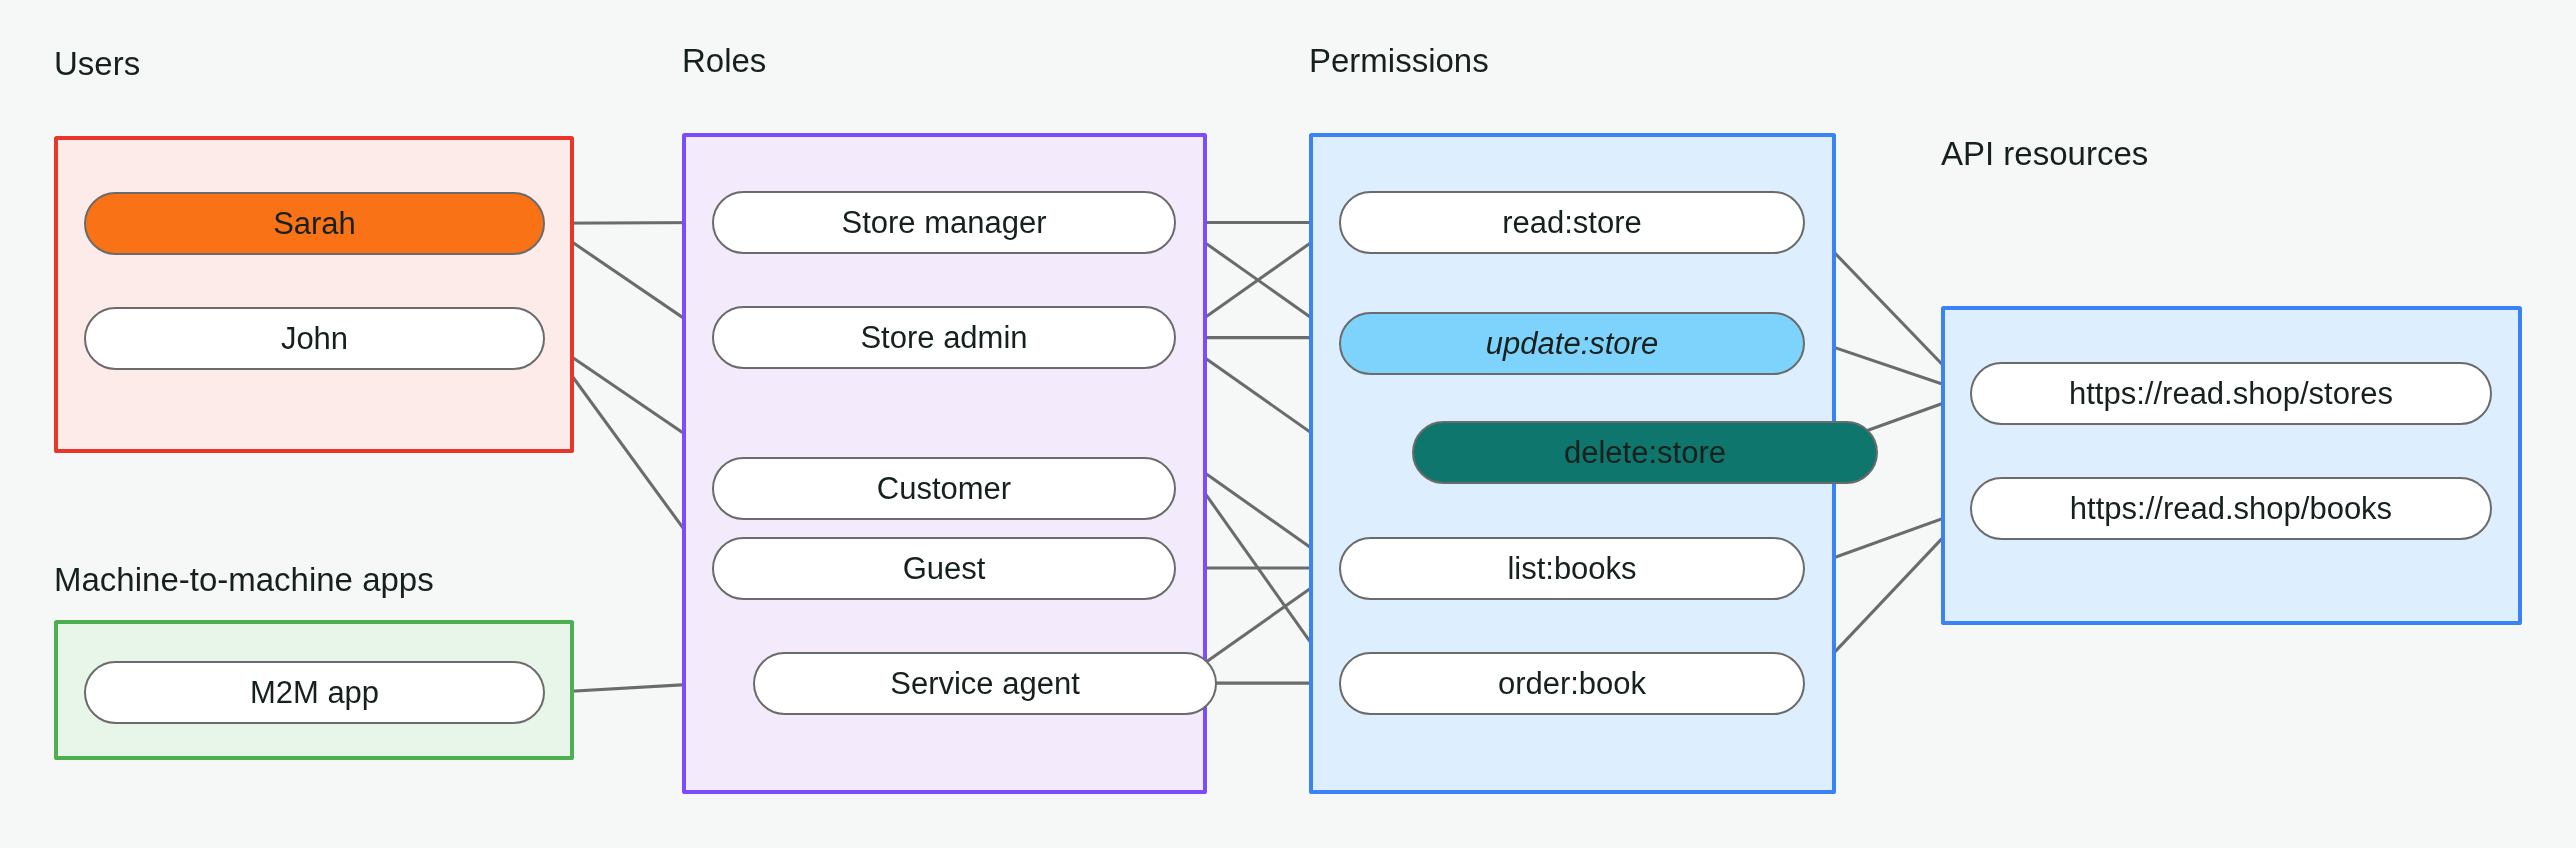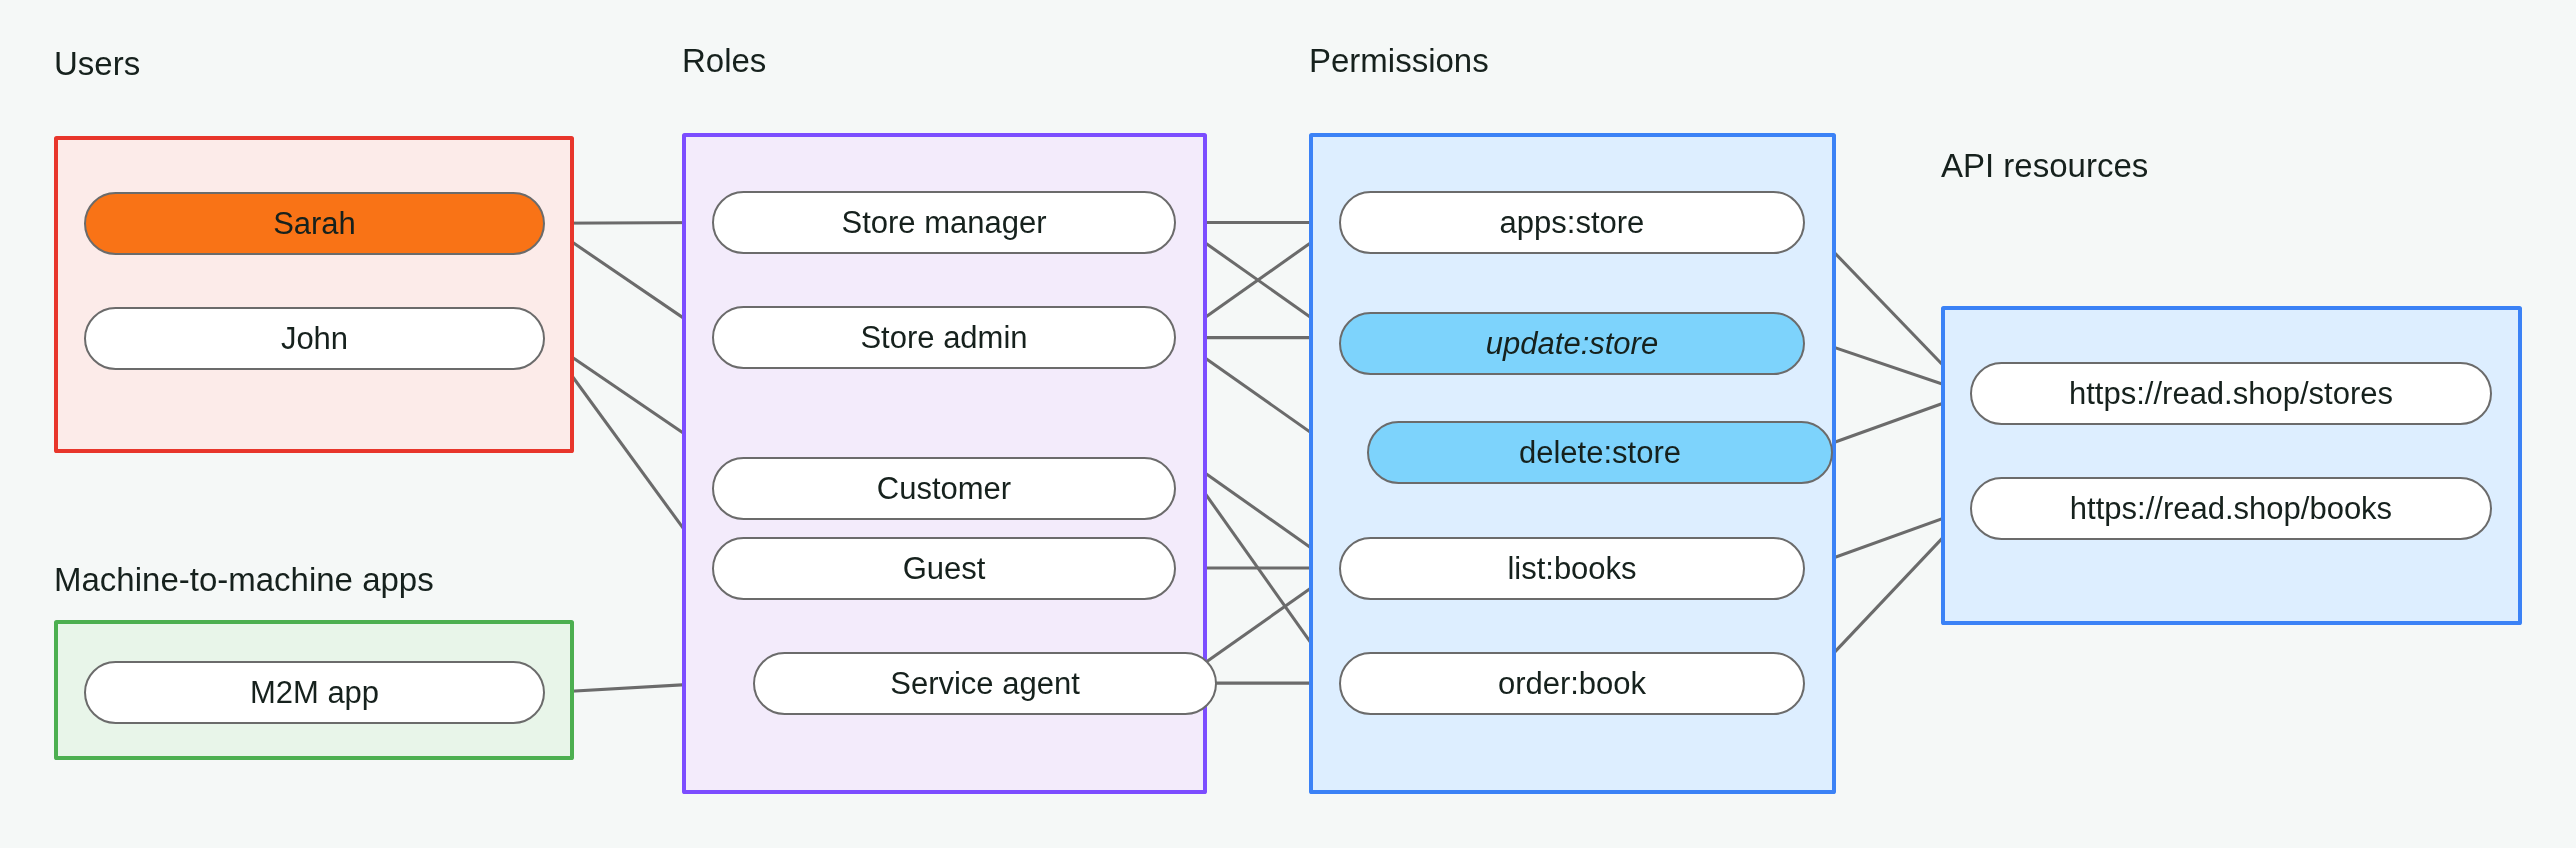--- a/index.html
+++ b/index.html
@@ -106,25 +106,25 @@
       <div class="node-pill" style="left: 84px; top: 661px; width: 461px; height: 63px; border-color: rgb(107, 107, 107); background: rgb(255, 255, 255);">M2M app</div>
       <div class="group-label" style="left: 682px; top: 42px;">Roles</div>
       <div class="group-box" style="left: 682px; top: 133px; width: 525px; height: 661px; border-color: rgb(124, 77, 255); background: rgb(243, 235, 251);"></div>
       <div class="node-pill" style="left: 712px; top: 191px; width: 464px; height: 63px; border-color: rgb(107, 107, 107); background: rgb(255, 255, 255);">Store manager</div>
       <div class="node-pill" style="left: 712px; top: 306px; width: 464px; height: 63px; border-color: rgb(107, 107, 107); background: rgb(255, 255, 255);">Store admin</div>
       <div class="node-pill" style="left: 712px; top: 421px; width: 464px; height: 63px; border-color: rgb(107, 107, 107); background: rgb(255, 255, 255); margin-top: 36px;">Customer</div>
       <div class="node-pill" style="left: 712px; top: 537px; width: 464px; height: 63px; border-color: rgb(107, 107, 107); background: rgb(255, 255, 255);">Guest</div>
       <div class="node-pill" style="left: 753px; top: 652px; width: 464px; height: 63px; border-color: rgb(107, 107, 107); background: rgb(255, 255, 255);">Service agent</div>
       <div class="group-label" style="left: 1309px; top: 42px;">Permissions</div>
       <div class="group-box" style="left: 1309px; top: 133px; width: 527px; height: 661px; border-color: rgb(59, 130, 246); background: rgb(221, 238, 255);"></div>
-      <div class="node-pill" style="left: 1339px; top: 191px; width: 466px; height: 63px; border-color: rgb(107, 107, 107); background: rgb(255, 255, 255);">apps:store</div>
+      <div class="node-pill" style="left: 1339px; top: 191px; width: 466px; height: 63px; border-color: rgb(107, 107, 107); background: rgb(255, 255, 255);">read:store</div>
       <div class="node-pill" style="left: 1339px; top: 312px; width: 466px; height: 63px; border-color: rgb(107, 107, 107); background: #7dd3fc; font-style: italic;">update:store</div>
-      <div class="node-pill" style="left: 1367px; top: 421px; width: 466px; height: 63px; border-color: rgb(107, 107, 107); background: #7dd3fc;">delete:store</div>
+      <div class="node-pill" style="left: 1412px; top: 421px; width: 466px; height: 63px; border-color: rgb(107, 107, 107); background: #0f766e;">delete:store</div>
       <div class="node-pill" style="left: 1339px; top: 537px; width: 466px; height: 63px; border-color: rgb(107, 107, 107); background: rgb(255, 255, 255);">list:books</div>
       <div class="node-pill" style="left: 1339px; top: 652px; width: 466px; height: 63px; border-color: rgb(107, 107, 107); background: rgb(255, 255, 255);">order:book</div>
-      <div class="group-label" style="left: 1941px; top: 135px; margin-top: 12px;">API resources</div>
+      <div class="group-label" style="left: 1941px; top: 135px;">API resources</div>
       <div class="group-box" style="left: 1941px; top: 306px; width: 581px; height: 319px; border-color: rgb(59, 130, 246); background: rgb(221, 238, 255);"></div>
       <div class="node-pill" style="left: 1970px; top: 362px; width: 522px; height: 63px; border-color: rgb(107, 107, 107); background: rgb(255, 255, 255); text-align: center;">https://read.shop/stores</div>
       <div class="node-pill" style="left: 1970px; top: 477px; width: 522px; height: 63px; border-color: rgb(107, 107, 107); background: rgb(255, 255, 255);">https://read.shop/books</div>
     </div>
 
 </div>
 
 
 </body></html>

